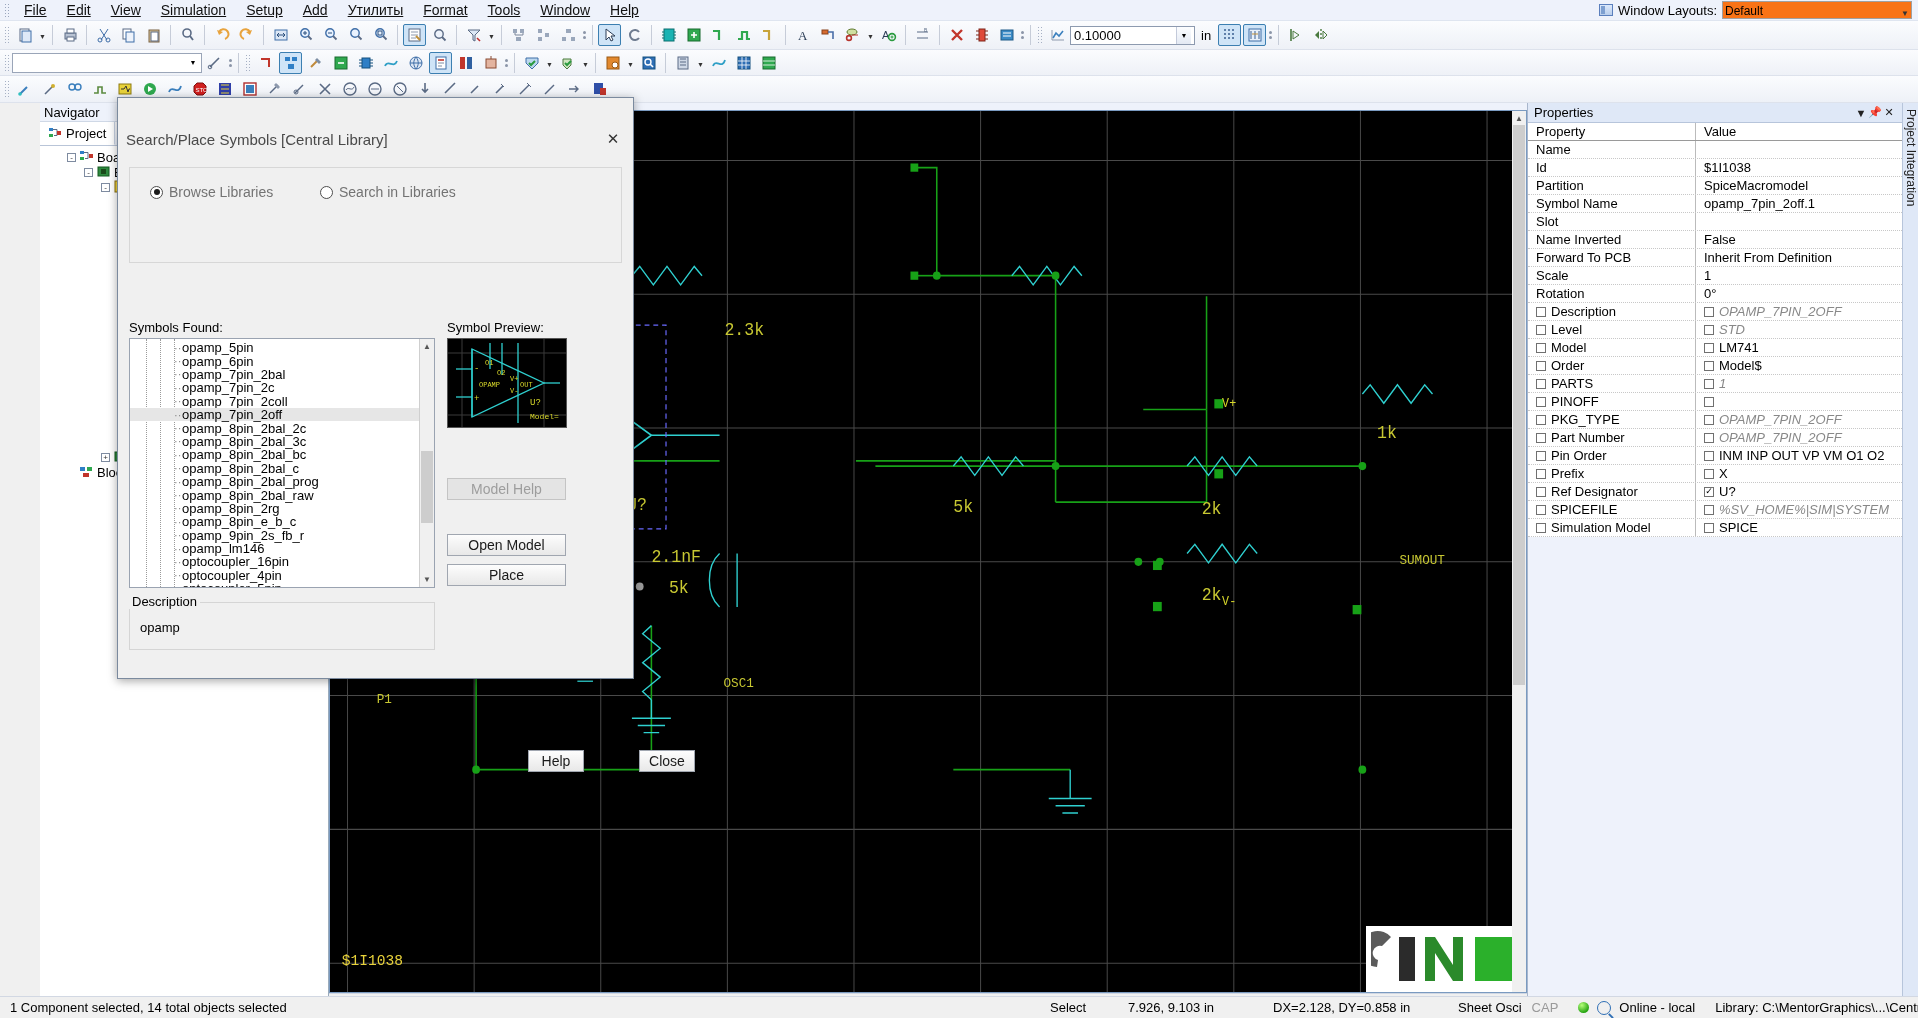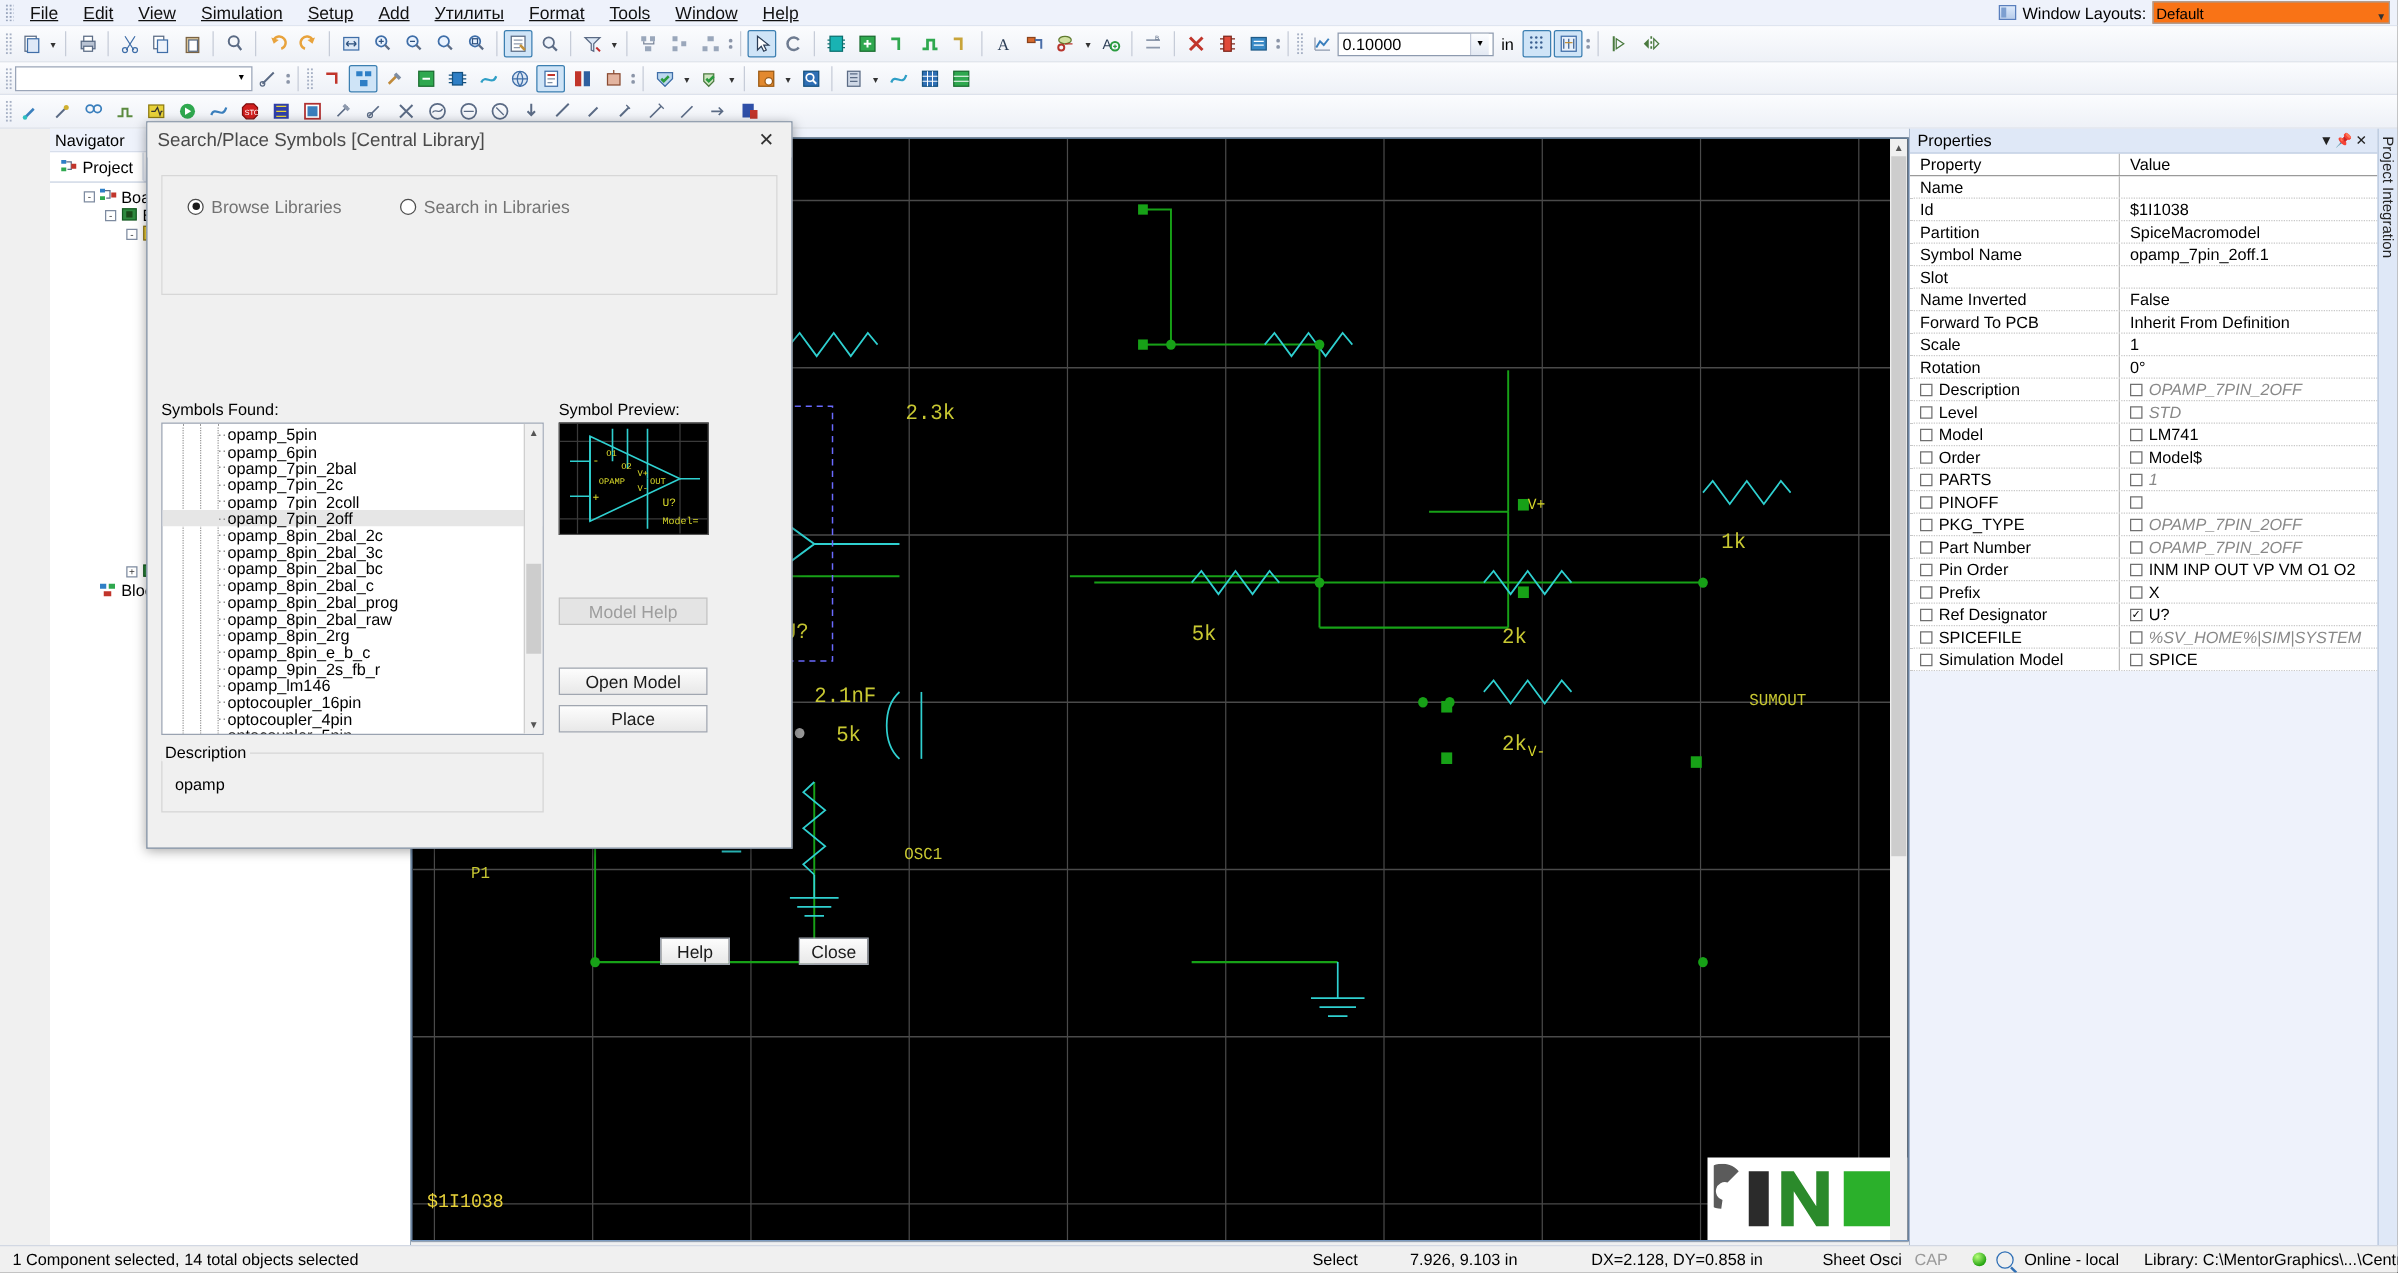--- a/index.html
+++ b/index.html
@@ -106,21 +106,21 @@
   .propfill { flex:1; background:#eef2fb; }
   .vtabstrip { width:16px; background:#dfe8f7; border-left:1px solid #b7c5db; display:flex; align-items:flex-start; justify-content:center; padding-top:6px;}
   .vtabstrip span { writing-mode: vertical-rl; font-size:12px; color:#222; }
 
   
   .dialog {
     position:absolute; left:117px; top:97px; width:517px; height:582px;
     background:#f0f0f0; border:1px solid #7b8a9e;
     box-shadow: 0 2px 9px rgba(0,0,0,.35); z-index: 50;
   }
-  .dlghdr { height:28px; display:flex; align-items:center; padding:0 8px; background:#f0f0f0;}
+  .dlghdr { height:28px; display:flex; align-items:center; padding:0 8px; background:#f0f0f0;margin-top:27px;}
   .dlghdr .dtitle { font-size:15px; color:#4a4a4a; flex:1; }
   .dlghdr .dclose { width:24px; height:20px; display:flex;align-items:center;justify-content:center;
       font-size:15px; color:#333; }
   .dgroup { margin:14px 11px 0 11px; border:1px solid #d7d7d7; background:#f0f0f0; height:96px; padding:16px 0 0 20px;}
   .radiorow { display:flex; gap:0; font-size:14px; align-items:center; }
   .radio { display:flex; align-items:center; gap:6px; }
   .rdot { width:13px;height:13px;border-radius:50%;border:1px solid #4d4d4d;background:#fff;
      display:flex;align-items:center;justify-content:center; }
   .rdot.on:after{content:"";width:6px;height:6px;border-radius:50%;background:#1a1a1a;}
   .dlabel { font-size:14px; color:#737373; }

